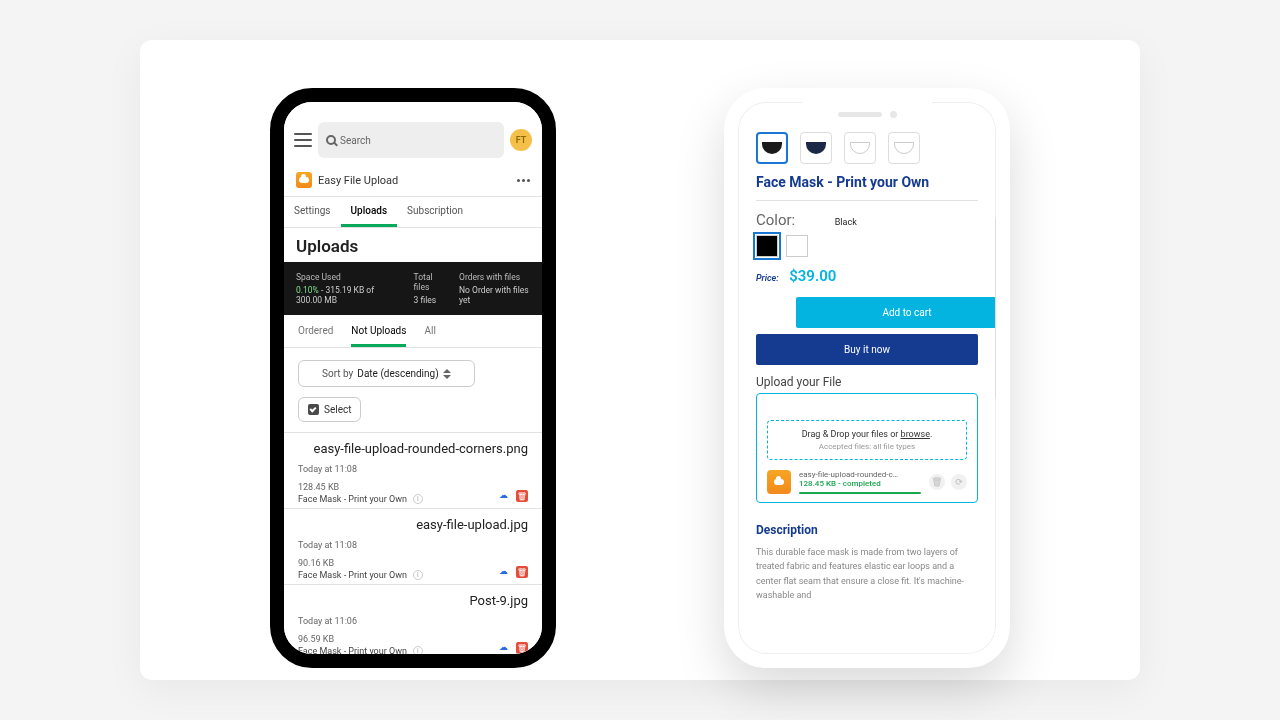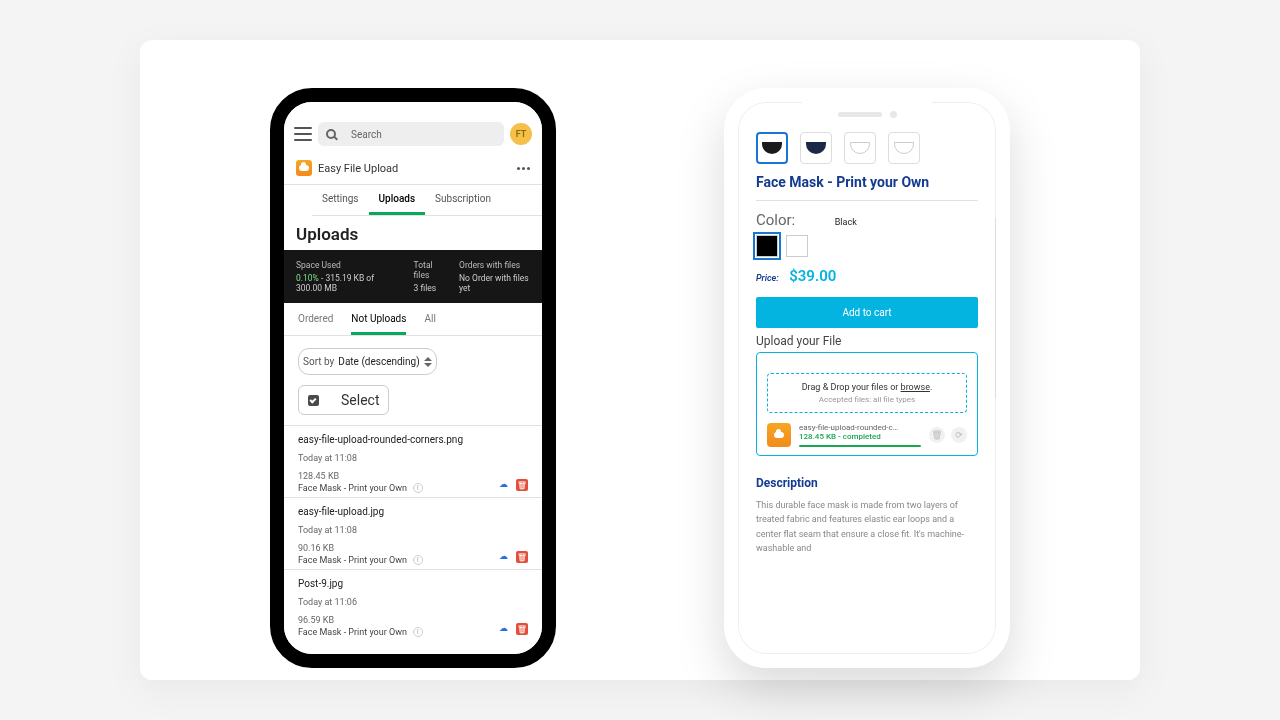--- a/index.html
+++ b/index.html
@@ -33,58 +33,58 @@
 
   
   .phoneB{right:130px;border:14px solid #fff;background:#fff;box-shadow:0 20px 50px rgba(0,0,0,.15), inset 0 0 0 1px #eee;}
   .phoneB .notch{background:#fff;}
   .phoneB .notch .speaker,.phoneB .notch .dot{background:#e7e7e7;}
 
   
   .topbar{display:flex;align-items:center;gap:6px;padding:20px 10px 6px 10px;}
   .hamburger{width:18px;height:14px;display:flex;flex-direction:column;justify-content:space-between;}
   .hamburger div{height:2px;background:#555;border-radius:1px;}
-  .search{flex:1;display:flex;align-items:center;gap:15px;background:#eee;border-radius:6px;height:24px;padding:0 8px;color:#666;font-size:10px;}
+  .search{flex:1;display:flex;align-items:center;gap:4px;background:#eee;border-radius:6px;height:36px;padding:0 8px;color:#666;font-size:10px;}
   .mag{width:10px;height:10px;border:2px solid #666;border-radius:50%;position:relative;}
   .mag:after{content:"";position:absolute;width:5px;height:2px;background:#666;right:-4px;bottom:-2px;transform:rotate(45deg);}
   .avatar{width:22px;height:22px;border-radius:50%;background:#f5c04a;color:#8a6b00;font-size:9px;font-weight:600;display:flex;align-items:center;justify-content:center;}
 
   .app-title-row{display:flex;align-items:center;justify-content:space-between;padding:8px 12px;border-bottom:1px solid var(--border);}
   .app-title{display:flex;align-items:center;gap:6px;font-size:11px;color:#333;}
   .app-icon{width:16px;height:16px;border-radius:3px;background:linear-gradient(#f6a623,#f28a1b);display:flex;align-items:center;justify-content:center;}
   .cloud-mini{width:10px;height:6px;background:#fff;border-radius:3px;position:relative;}
   .cloud-mini:before{content:"";position:absolute;width:5px;height:5px;background:#fff;border-radius:50%;top:-3px;left:2px;}
   .dots3{display:flex;gap:2px;}
   .dots3 div{width:3px;height:3px;border-radius:50%;background:#555;}
 
-  .tabs{display:flex;border-bottom:1px solid var(--border);font-size:10px;color:#555;margin-left:28px;}
+  .tabs{display:flex;border-bottom:1px solid var(--border);font-size:10px;color:#555;}
   .tabs div{padding:8px 10px;}
   .tabs .active{color:#000;border-bottom:3px solid #0aa85a;font-weight:500;}
 
   .h1{font-size:17px;font-weight:600;padding:8px 12px 6px;}
 
   .usage{background:#161616;color:#ccc;font-size:8.5px;display:flex;gap:14px;padding:10px 12px;}
   .usage .col .lbl{color:#bbb;margin-bottom:3px;}
   .pct{color:#7fe08a;}
 
   .subtabs{display:flex;gap:18px;padding:10px 14px 0;font-size:10px;color:#777;border-bottom:1px solid var(--border);}
   .subtabs div{padding-bottom:8px;}
   .subtabs .active{color:#000;border-bottom:3px solid #0aa85a;}
 
-  .sort{margin:12px 14px 8px;border:1px solid #ccc;border-radius:11px;padding:7px 4px;font-size:10px;color:#555;display:inline-flex;align-items:center;gap:4px;}
+  .sort{margin:12px 14px 8px;border:1px solid #ccc;border-radius:6px;padding:7px 23px;font-size:10px;color:#555;display:inline-flex;align-items:center;gap:4px;}
   .sort .caret{display:inline-block;position:relative;width:8px;height:10px;}
   .sort .caret:before{content:"";position:absolute;left:0;top:0;border-left:4px solid transparent;border-right:4px solid transparent;border-bottom:4px solid #666;}
   .sort .caret:after{content:"";position:absolute;left:0;bottom:0;border-left:4px solid transparent;border-right:4px solid transparent;border-top:4px solid #666;}
 
-  .select-chip{margin:2px 14px 10px;display:inline-flex;align-items:center;gap:22px;border:1px solid #ccc;border-radius:6px;padding:6px 9px;font-size:14px;color:#333;text-align:right;}
+  .select-chip{margin:2px 14px 10px;display:inline-flex;align-items:center;gap:5px;border:1px solid #ccc;border-radius:6px;padding:6px 9px;font-size:10px;color:#333;text-align:right;}
   .chk{width:11px;height:11px;background:#4a4a4a;border-radius:2px;position:relative;}
   .chk:after{content:"";position:absolute;left:2px;top:3px;width:4px;height:2px;border-left:2px solid #fff;border-bottom:2px solid #fff;transform:rotate(-45deg);}
 
   .file{border-top:1px solid var(--border);padding:8px 14px 4px 14px;font-size:9px;color:#444;position:relative;}
-  .file .fname{font-size:10px;color:#222;}
+  .file .fname{font-size:13px;color:#222;text-align:right;}
   .file .meta{color:#666;margin-top:8px;}
   .file .prod{display:flex;align-items:center;gap:6px;margin-top:2px;}
   .info-dot{width:10px;height:10px;border:1px solid #ccc;border-radius:50%;display:inline-flex;align-items:center;justify-content:center;font-size:7px;color:#aaa;}
   .file .actions{position:absolute;right:14px;bottom:6px;display:flex;gap:8px;}
   .icon-dl{color:#2a6be0;}
   .icon-trash{color:#fff;background:#e34d3a;border-radius:2px;width:12px;height:12px;display:flex;align-items:center;justify-content:center;font-size:8px;}
 
   
   .pB .content{padding:30px 18px 0 18px;font-size:10px;color:#555;position:relative;height:100%;overflow:hidden;}
   .thumbs{display:flex;gap:12px;margin-bottom:10px;}
@@ -105,25 +105,25 @@
   .sw{width:22px;height:22px;border:1px solid #ccc;}
   .sw.sel{outline:2px solid #1976d2;outline-offset:1px;}
   .sw.black{background:#000;}
   .sw.white{background:#fff;}
 
   .priceline{margin:10px 0 12px;}
   .priceline .lbl{color:#143b8f;font-weight:600;font-size:9px;font-style:italic;}
   .price{color:var(--teal);font-weight:600;font-size:15px;margin-left:8px;}
 
   .btn{width:100%;text-align:center;color:#fff;font-size:10px;padding:10px 0;border-radius:2px;}
-  .btn.cart{background:var(--teal);margin-bottom:6px;}
+  .btn.cart{background:var(--teal);margin-bottom:6px;margin-left:40px;}
   .btn.buy{background:#143b8f;margin-bottom:10px;}
 
   .uplabel{font-size:12px;color:#444;margin-bottom:4px;}
-  .dropzone{border:1px solid var(--teal);border-radius:4px;padding:20px 10px 8px;}
+  .dropzone{border:1px solid var(--teal);border-radius:4px;padding:26px 10px 8px;}
   .dz-inner{border:1px dashed var(--teal);border-radius:4px;padding:8px 6px;text-align:center;}
   .dz-inner .main{font-size:9px;color:#333;}
   .dz-inner .sub{font-size:8px;color:#999;margin-top:3px;}
   .underline{text-decoration:underline;}
 
   .uploaded{margin-top:10px;display:flex;align-items:center;gap:8px;}
   .up-icon{width:24px;height:24px;border-radius:4px;background:linear-gradient(#f6a623,#f28a1b);display:flex;align-items:center;justify-content:center;}
   .up-info{flex:1;}
   .up-name{font-size:8px;color:#666;white-space:nowrap;overflow:hidden;text-overflow:ellipsis;max-width:100px;}
   .up-size{font-size:8px;color:#1aa84f;font-weight:500;}
@@ -296,20 +296,21 @@
             <div class="sw white"></div>
           </div>
         </div>
 
         <div class="priceline">
           <span class="lbl">Price:</span>
           <span class="price">$39.00</span>
         </div>
 
         <div class="btn cart">Add to cart</div>
+        <div class="btn buy">Buy it now</div>
 
         <div class="uplabel">Upload your File</div>
         <div class="dropzone">
           <div class="dz-inner">
             <div class="main">
               <span>Drag &amp; Drop your files or </span><span class="underline">browse</span><span>.</span>
             </div>
             <div class="sub">Accepted files: all file types</div>
           </div>
           <div class="uploaded">

